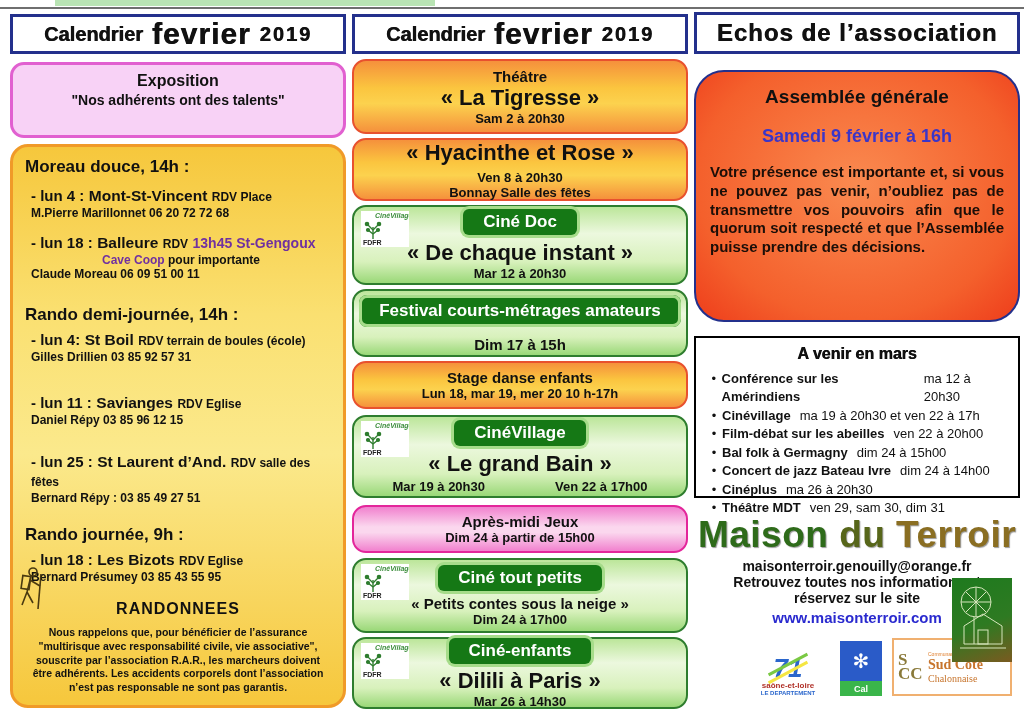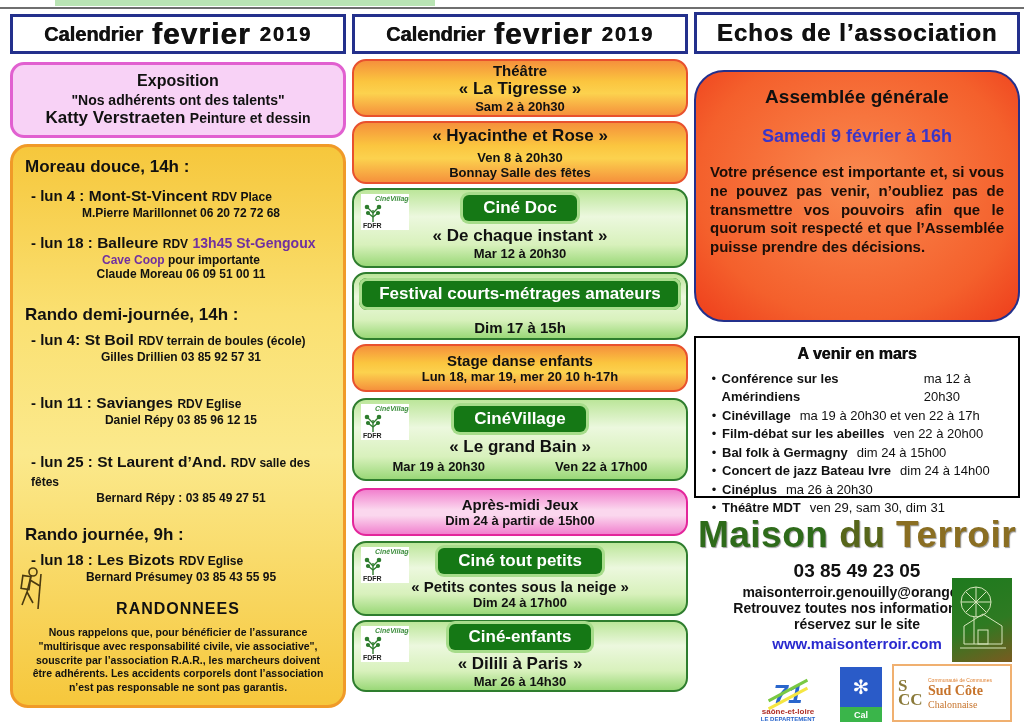--- a/index.html
+++ b/index.html
@@ -36,36 +36,36 @@
   .rando{margin-top:6px;height:564px;box-sizing:border-box;border:3px solid #F09A28;border-radius:18px;
     background:linear-gradient(180deg,#F6C73C 0%,#FAE071 30%,#FBE98C 55%,#F6C73C 100%);
     padding:10px 12px;position:relative;}
   .sec-title{font-size:17px;font-weight:bold;}
   .r-item{margin-left:6px;line-height:1.18;}
   .r-pre{font-size:15px;font-weight:bold;}
   .r-place{font-size:15.5px;font-weight:bold;}
   .r-rdv{font-size:12px;font-weight:bold;}
   .r-purple{color:#7030A0;font-weight:bold;font-size:14px;text-align:center;}
   .r-purple-sm{color:#7030A0;font-weight:bold;font-size:12px;}
-  .r-contact{font-size:12px;font-weight:bold;text-align:center;}
+  .r-contact{font-size:12px;font-weight:bold;text-align:left;}
   .r-line2{font-size:12px;font-weight:bold;text-align:center;}
   .rando-banner{font-size:16px;font-weight:bold;text-align:center;letter-spacing:1px;margin-top:16px;}
   .rando-disc{font-size:10.5px;font-weight:bold;text-align:center;line-height:1.3;margin-top:8px;}
   .hiker{position:absolute;left:2px;top:418px;}
 
   
   .ev{border-radius:14px;border:2px solid;box-sizing:border-box;display:flex;flex-direction:column;
     align-items:center;justify-content:center;text-align:center;position:relative;width:100%;}
   .ev-orange{border-color:#E8512E;
     background:linear-gradient(180deg,#F5913C 0%,#FBC53F 38%,#FCD24E 60%,#F5913C 100%);}
   .ev-green{border-color:#2E7D2E;
     background:linear-gradient(180deg,#BCE69A 0%,#ECF8DE 35%,#D8F1BC 72%,#9AD878 100%);}
   .ev-pink{border-color:#E3269B;
     background:linear-gradient(180deg,#F181CE 0%,#FBD7EE 45%,#FBD7EE 58%,#F181CE 100%);}
-  .t-lg{font-size:17px;font-weight:bold;}
+  .t-lg{font-size:22px;font-weight:bold;}
   .t-md{font-size:15px;font-weight:bold;}
   .t-sm{font-size:13px;font-weight:bold;}
   .badge{background:#157815;color:#fff;font-weight:bold;font-size:17px;padding:3px 20px;
     border-radius:6px;box-shadow:0 0 0 3px #A6DC8A;display:inline-block;}
   .banner-green{background:#157815;color:#fff;font-weight:bold;font-size:17px;
     width:calc(100% - 10px);padding:6px 0;border-radius:8px;box-shadow:0 0 0 3px #A6DC8A inset;}
   .fdfr{position:absolute;top:4px;left:7px;width:48px;height:36px;background:#fff;
     font-weight:bold;overflow:hidden;text-align:left;}
   .fdfr .script{position:absolute;top:1px;left:14px;font-size:7px;color:#3E8E3E;
     font-style:italic;white-space:nowrap;}
@@ -133,24 +133,20 @@
 <div class="col col-left">
   <div class="hdr-box">
     <span class="hdr-cal">Calendrier</span>
     <span class="hdr-month">fevrier</span>
     <span class="hdr-year">2019</span>
   </div>
 
   <div class="expo">
     <div class="expo-title">Exposition</div>
     <div class="expo-quote">"Nos adhérents ont des talents"</div>
-    <div>
-      <span class="expo-artist">Katty Verstraeten</span>
-      <span class="expo-medium">Peinture et dessin</span>
-    </div>
   </div>
 
   <div class="rando">
     <div class="sec-title" style="margin-bottom:10px;">Moreau douce, 14h :</div>
 
     <div class="r-item" style="margin-bottom:14px;">
       <div>
         <span class="r-pre">- lun 4 :</span>
         <span class="r-place">Mont-St-Vincent</span>
         <span class="r-rdv">RDV Place</span>
@@ -230,21 +226,21 @@
   </div>
 </div>
 
 <div class="col col-mid">
   <div class="hdr-box mb5">
     <span class="hdr-cal">Calendrier</span>
     <span class="hdr-month">fevrier</span>
     <span class="hdr-year">2019</span>
   </div>
 
-  <div class="ev ev-orange mb4" style="height:58px;">
+  <div class="ev ev-orange mb4" style="height:75px;">
     <div class="t-md">Théâtre</div>
     <div class="t-lg">« La Tigresse »</div>
     <div class="t-sm">Sam 2 à 20h30</div>
   </div>
 
   <div class="ev ev-orange mb4" style="height:63px;">
     <div class="t-lg">« Hyacinthe et Rose »</div>
     <div class="t-sm" style="margin-top:4px;">Ven 8 à 20h30</div>
     <div class="t-sm">Bonnay Salle des fêtes</div>
   </div>
@@ -397,21 +393,20 @@
       <span class="up-time">ven 29, sam 30, dim 31</span>
     </div>
   </div>
 
   <div class="contact">
     <div class="brand">
       <span class="w1">Maison</span>
       <span class="w2">du</span>
       <span class="w3">Terroir</span>
     </div>
-    <div class="c-phone">03 85 49 23 05</div>
     <div class="c-email">maisonterroir.genouilly@orange.fr</div>
     <div class="c-info">
       <span>Retrouvez toutes nos informations</span>
       <span>et réservez sur le site</span>
     </div>
     <div class="c-site">www.maisonterroir.com</div>
   </div>
 
   <div class="partners">
     <div class="dept71">

